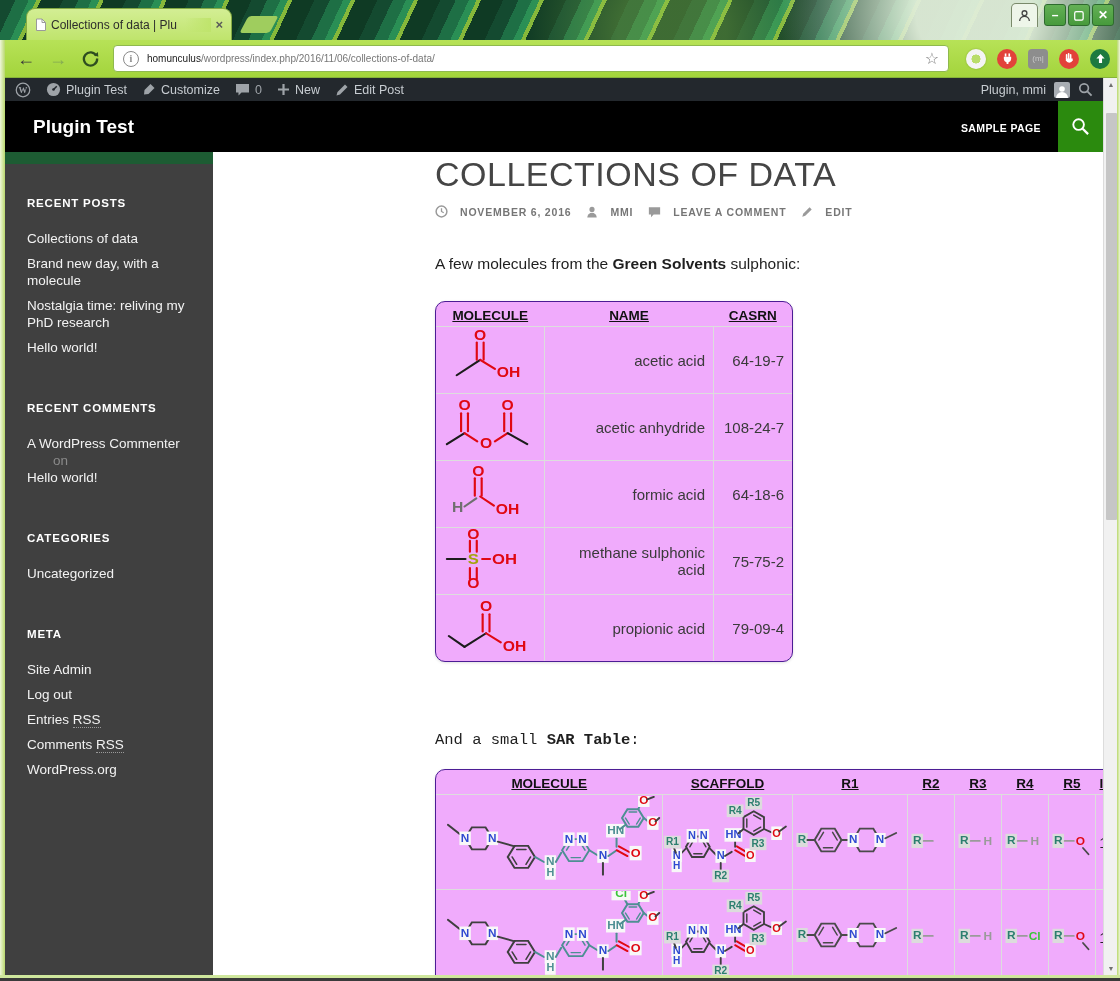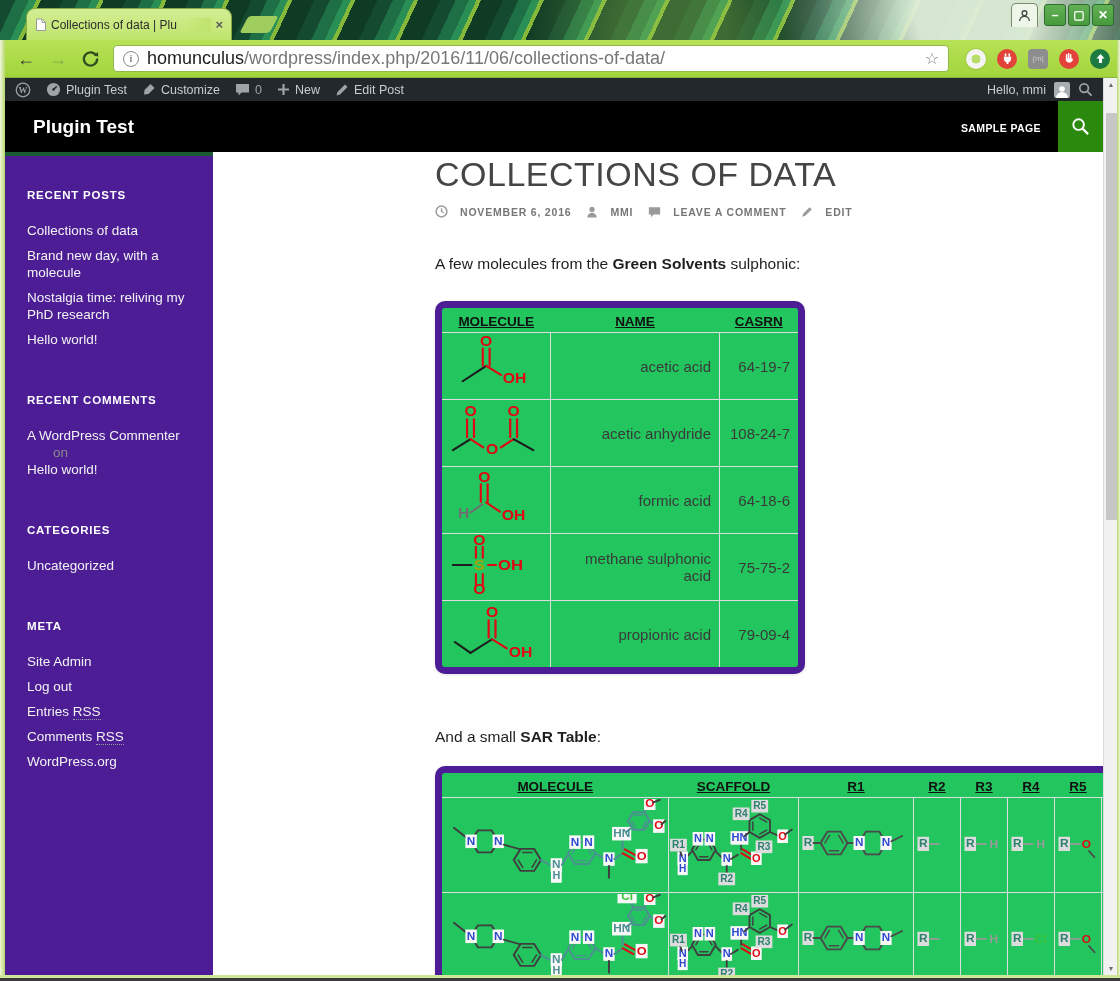--- a/index.html
+++ b/index.html
@@ -32,21 +32,21 @@
     background:linear-gradient(#b7e257,#a3d43c);border-bottom:1px solid #86b23a;
     display:flex;align-items:center;padding:0 10px;z-index:2;}
   .nav-arrow{font-size:18px;font-weight:bold;margin:0 7px;line-height:1;}
   .arrow-back{color:#3a3a3a;}
   .arrow-fwd{color:#84aa52;}
   .reload{margin:0 7px;display:flex;}
   .urlbar{height:27px;background:#fff;border:1px solid #8fb94e;border-radius:4px;
     display:flex;align-items:center;padding:0 9px;width:845px;box-sizing:border-box;margin:0 6px;}
   .info-ic{width:14px;height:14px;border:1.5px solid #8a8a8a;border-radius:50%;color:#8a8a8a;
     font-size:10px;font-weight:bold;display:flex;align-items:center;justify-content:center;margin-right:8px;font-family:"Liberation Serif",serif;}
-  .url-text{font-size:18px;white-space:nowrap;overflow:hidden;}
+  .url-text{font-size:10px;white-space:nowrap;overflow:hidden;}
   .url-host{color:#1b1b1b;}
   .url-path{color:#767676;}
   .star{margin-left:auto;color:#7d7d7d;font-size:16px;line-height:1;}
   .ext{width:20px;height:20px;border-radius:50%;margin-left:11px;flex:0 0 auto;
     display:flex;align-items:center;justify-content:center;}
   .ext-donut{background:radial-gradient(circle,#b9dd6a 0 31%,#f4f4f4 33%);box-shadow:0 0 2px rgba(0,0,0,.25);}
   .ext-red{background:#e2423a;}
   .ext-square{border-radius:4px;background:#8d8d8d;color:#c9c9c9;font-size:8px;}
   .ext-green{background:#1c7a40;color:#fff;font-size:9px;}
 
@@ -59,38 +59,38 @@
   .avatar{width:16px;height:16px;border-radius:2px;background:#a8adb3;display:flex;align-items:flex-end;justify-content:center;overflow:hidden;}
 
   
   .site-header{position:absolute;left:0;top:101px;width:1103px;height:51px;background:#000;z-index:1;}
   .site-title{position:absolute;left:33px;top:15px;color:#fff;font-size:19px;font-weight:bold;}
   .nav-sample{position:absolute;right:62px;top:21px;color:#fff;font-size:10.5px;font-weight:bold;letter-spacing:.4px;}
   .search-btn{position:absolute;right:0;top:0;width:45px;height:51px;background:#2b8a0e;
     display:flex;align-items:center;justify-content:center;}
 
   
-  .sidebar{position:absolute;left:0;top:156px;width:247px;bottom:6px;background:#4c1d95;overflow:hidden;z-index:1;}
+  .sidebar{position:absolute;left:0;top:164px;width:247px;bottom:6px;background:#404040;overflow:hidden;z-index:1;}
   .widget{margin:0 0 46px 27px;width:168px;}
   .widget:first-child{margin-top:33px;}
   .widget-title{font-size:11.5px;font-weight:bold;letter-spacing:.8px;color:#fff;margin-bottom:21px;}
   .w-item{font-size:13.5px;color:#f2f2f2;line-height:17px;margin-bottom:8px;}
   .on-word{color:#8a8a8a;margin-left:26px;}
   .abbr{border-bottom:1px dotted #9a9a9a;}
 
   
   .content{position:absolute;left:213px;top:152px;width:890px;bottom:6px;background:#fff;overflow:hidden;z-index:1;}
   .post{margin:3px 0 0 222px;width:662px;color:#2b2b2b;}
   .post-title{font-size:34px;font-weight:400;color:#454545;letter-spacing:.5px;margin:0 0 11px;}
   .post-meta{display:flex;gap:15px;align-items:center;font-size:10.5px;font-weight:bold;
     letter-spacing:.8px;color:#767676;}
   .pm-item{display:flex;align-items:center;gap:12px;}
   .intro,.sar-line{margin:37px 0 0;font-size:15.5px;color:#1f1f1f;}
-  .sar-line{margin-top:50px;}
-  .tbl-wrap{display:inline-block;border:7px solid #4c1d95;border-radius:10px;background:#22c55e;
+  .sar-line{margin-top:65px;font-family:Liberation Mono, monospace;}
+  .tbl-wrap{display:inline-block;border:1px solid #4c1d95;border-radius:10px;background:#f0abfc;
     overflow:hidden;box-shadow:0 1px 3px rgba(0,0,0,.12);}
   .m1{margin-top:28px;}
   .m2{margin-top:20px;}
   table{border-collapse:collapse;}
   th{font-size:13.5px;font-weight:bold;text-decoration:underline;color:#111;
     padding:6px 4px 3px;text-align:center;}
   td{border-top:1px solid #ddd;text-align:right;}
   td + td{border-left:1px solid #ddd;}
   .mtab td{height:63px;}
   .mtab .mol{width:106px;text-align:center;}
@@ -217,21 +217,21 @@
       </svg>
       <span>New</span>
     </span>
     <span class="ab-item">
       <svg width="14" height="14" viewBox="0 0 14 14">
         <path d="M10 1.5 l2.5 2.5 -7.5 7.5 -3.5 1 1 -3.5 z" fill="#9ea3a8"></path>
       </svg>
       <span>Edit Post</span>
     </span>
     <span class="ab-right">
-      <span>Hello, mmi</span>
+      <span>Plugin, mmi</span>
       <span class="avatar">
         <svg width="14" height="13" viewBox="0 0 14 13">
           <circle cx="7" cy="4" r="2.8" fill="#fff"></circle>
           <path d="M1 13 a6 6 0 0 1 12 0 z" fill="#fff"></path>
         </svg>
       </span>
       <svg width="15" height="15" viewBox="0 0 16 16">
         <circle cx="6.5" cy="6.5" r="4.6" fill="none" stroke="#9ea3a8" stroke-width="1.8"></circle>
         <path d="M10 10 L14.5 14.5" stroke="#9ea3a8" stroke-width="2"></path>
       </svg>

